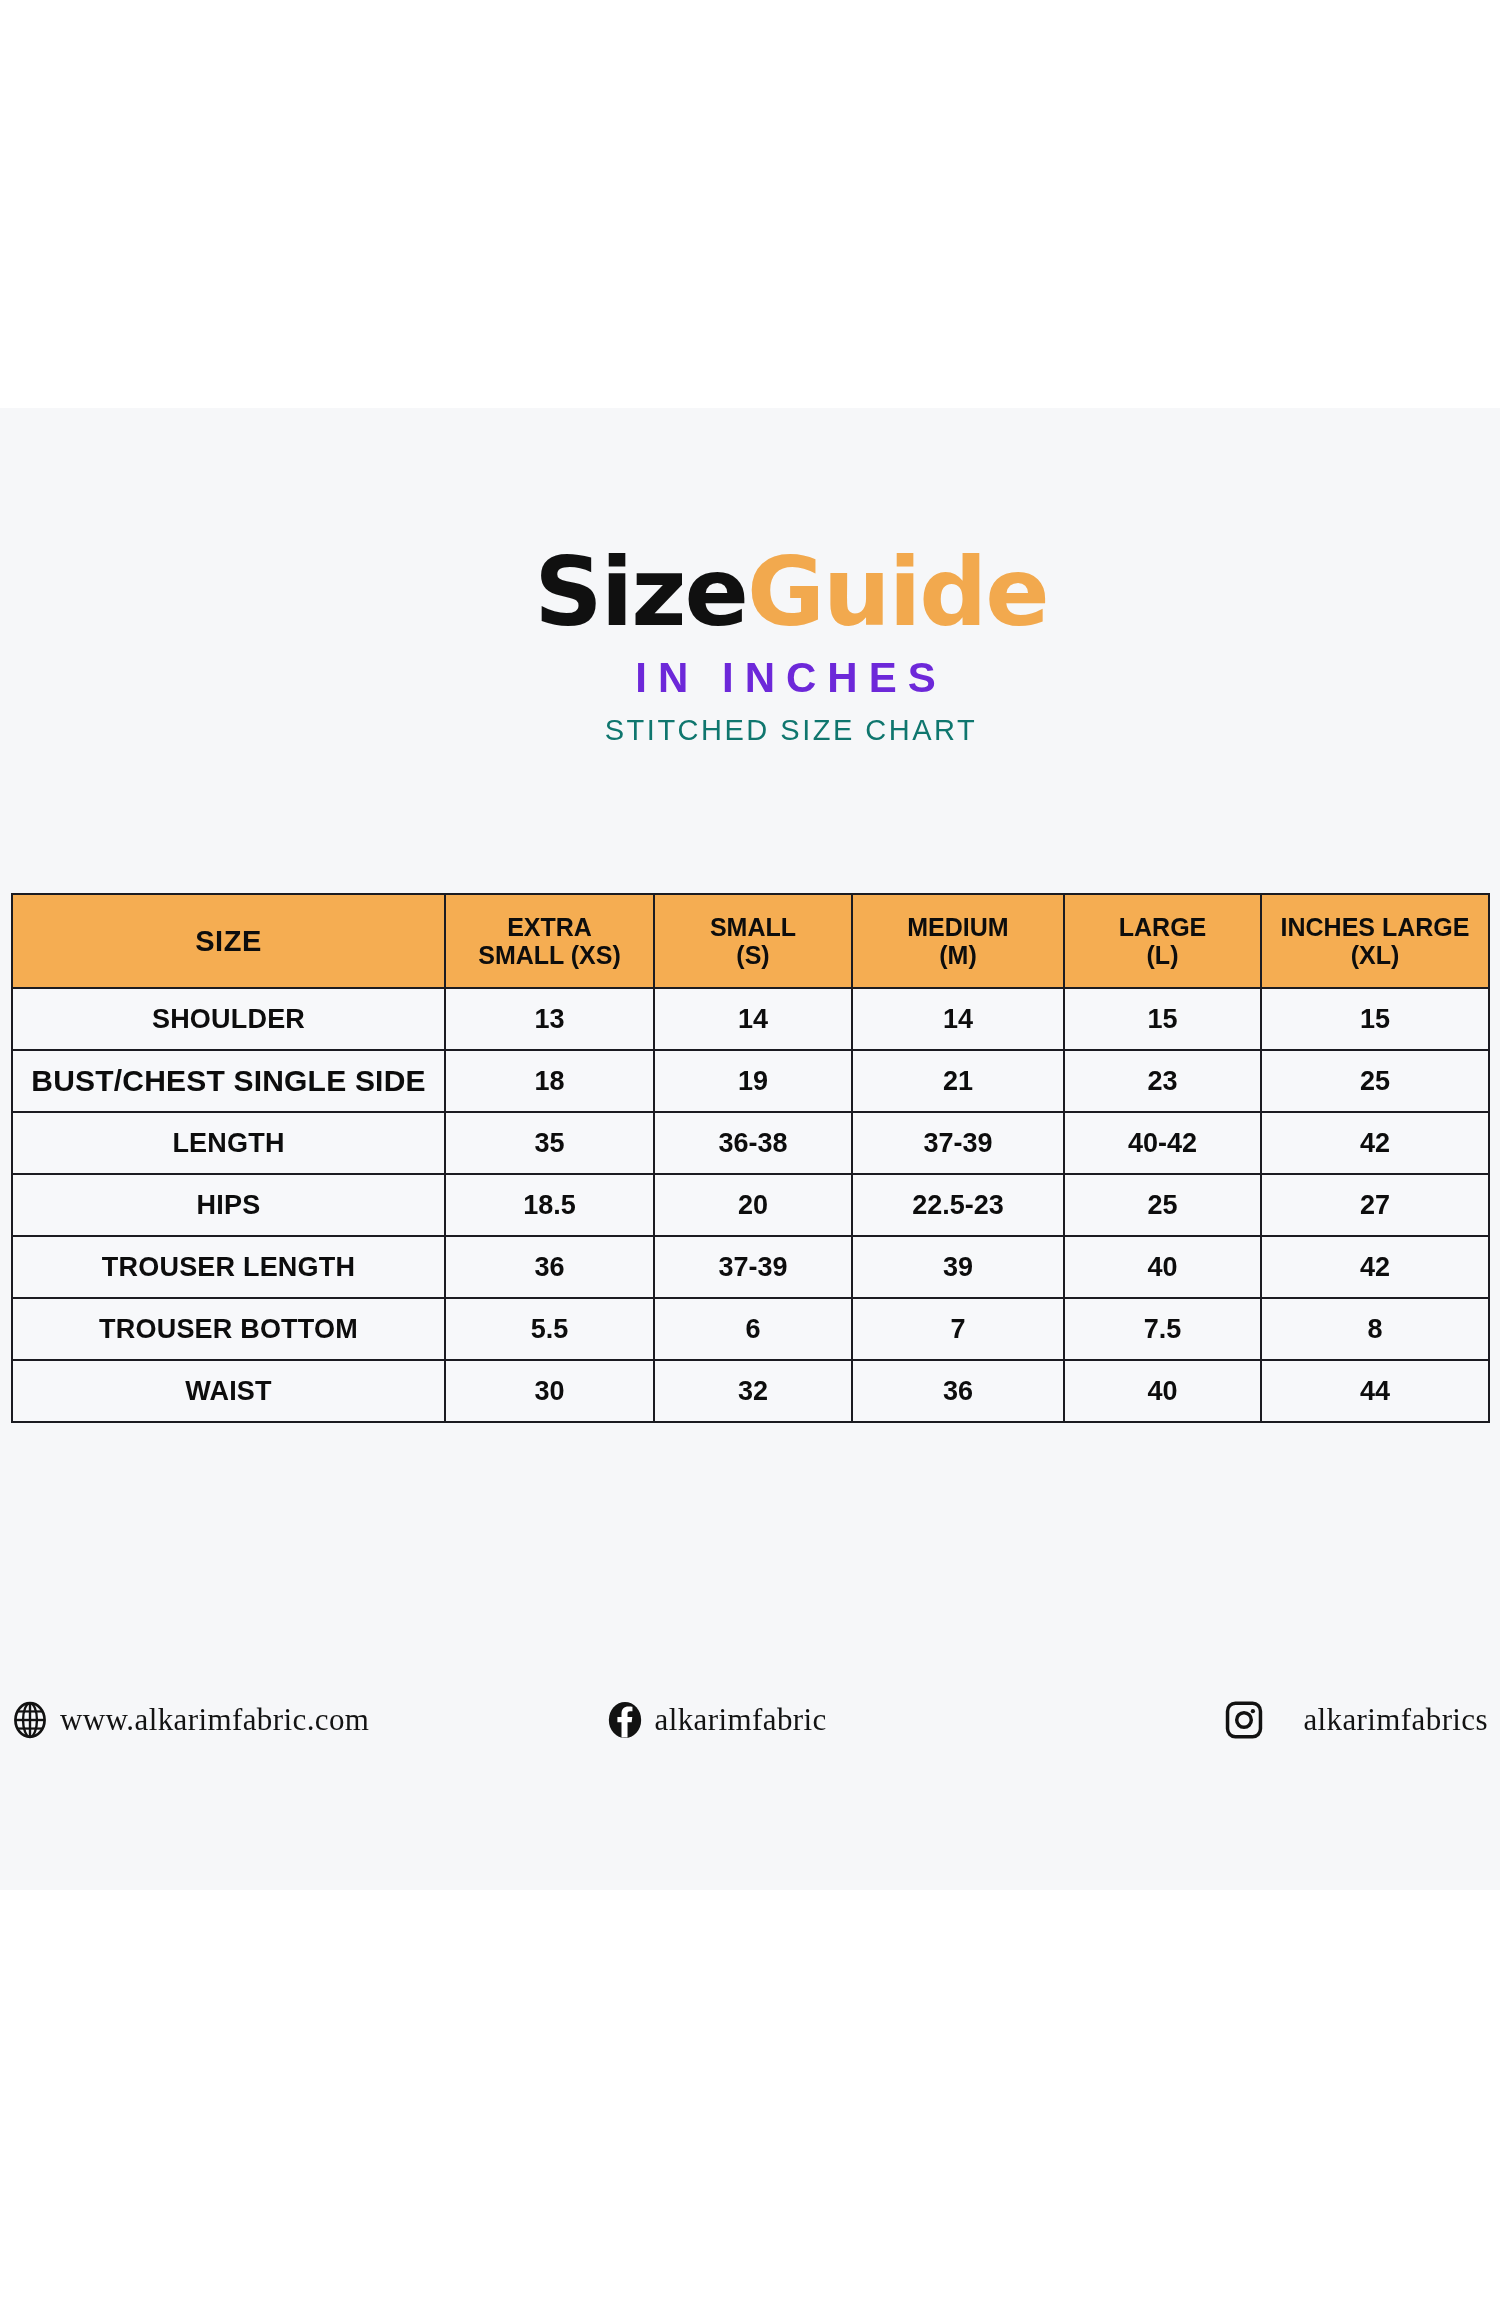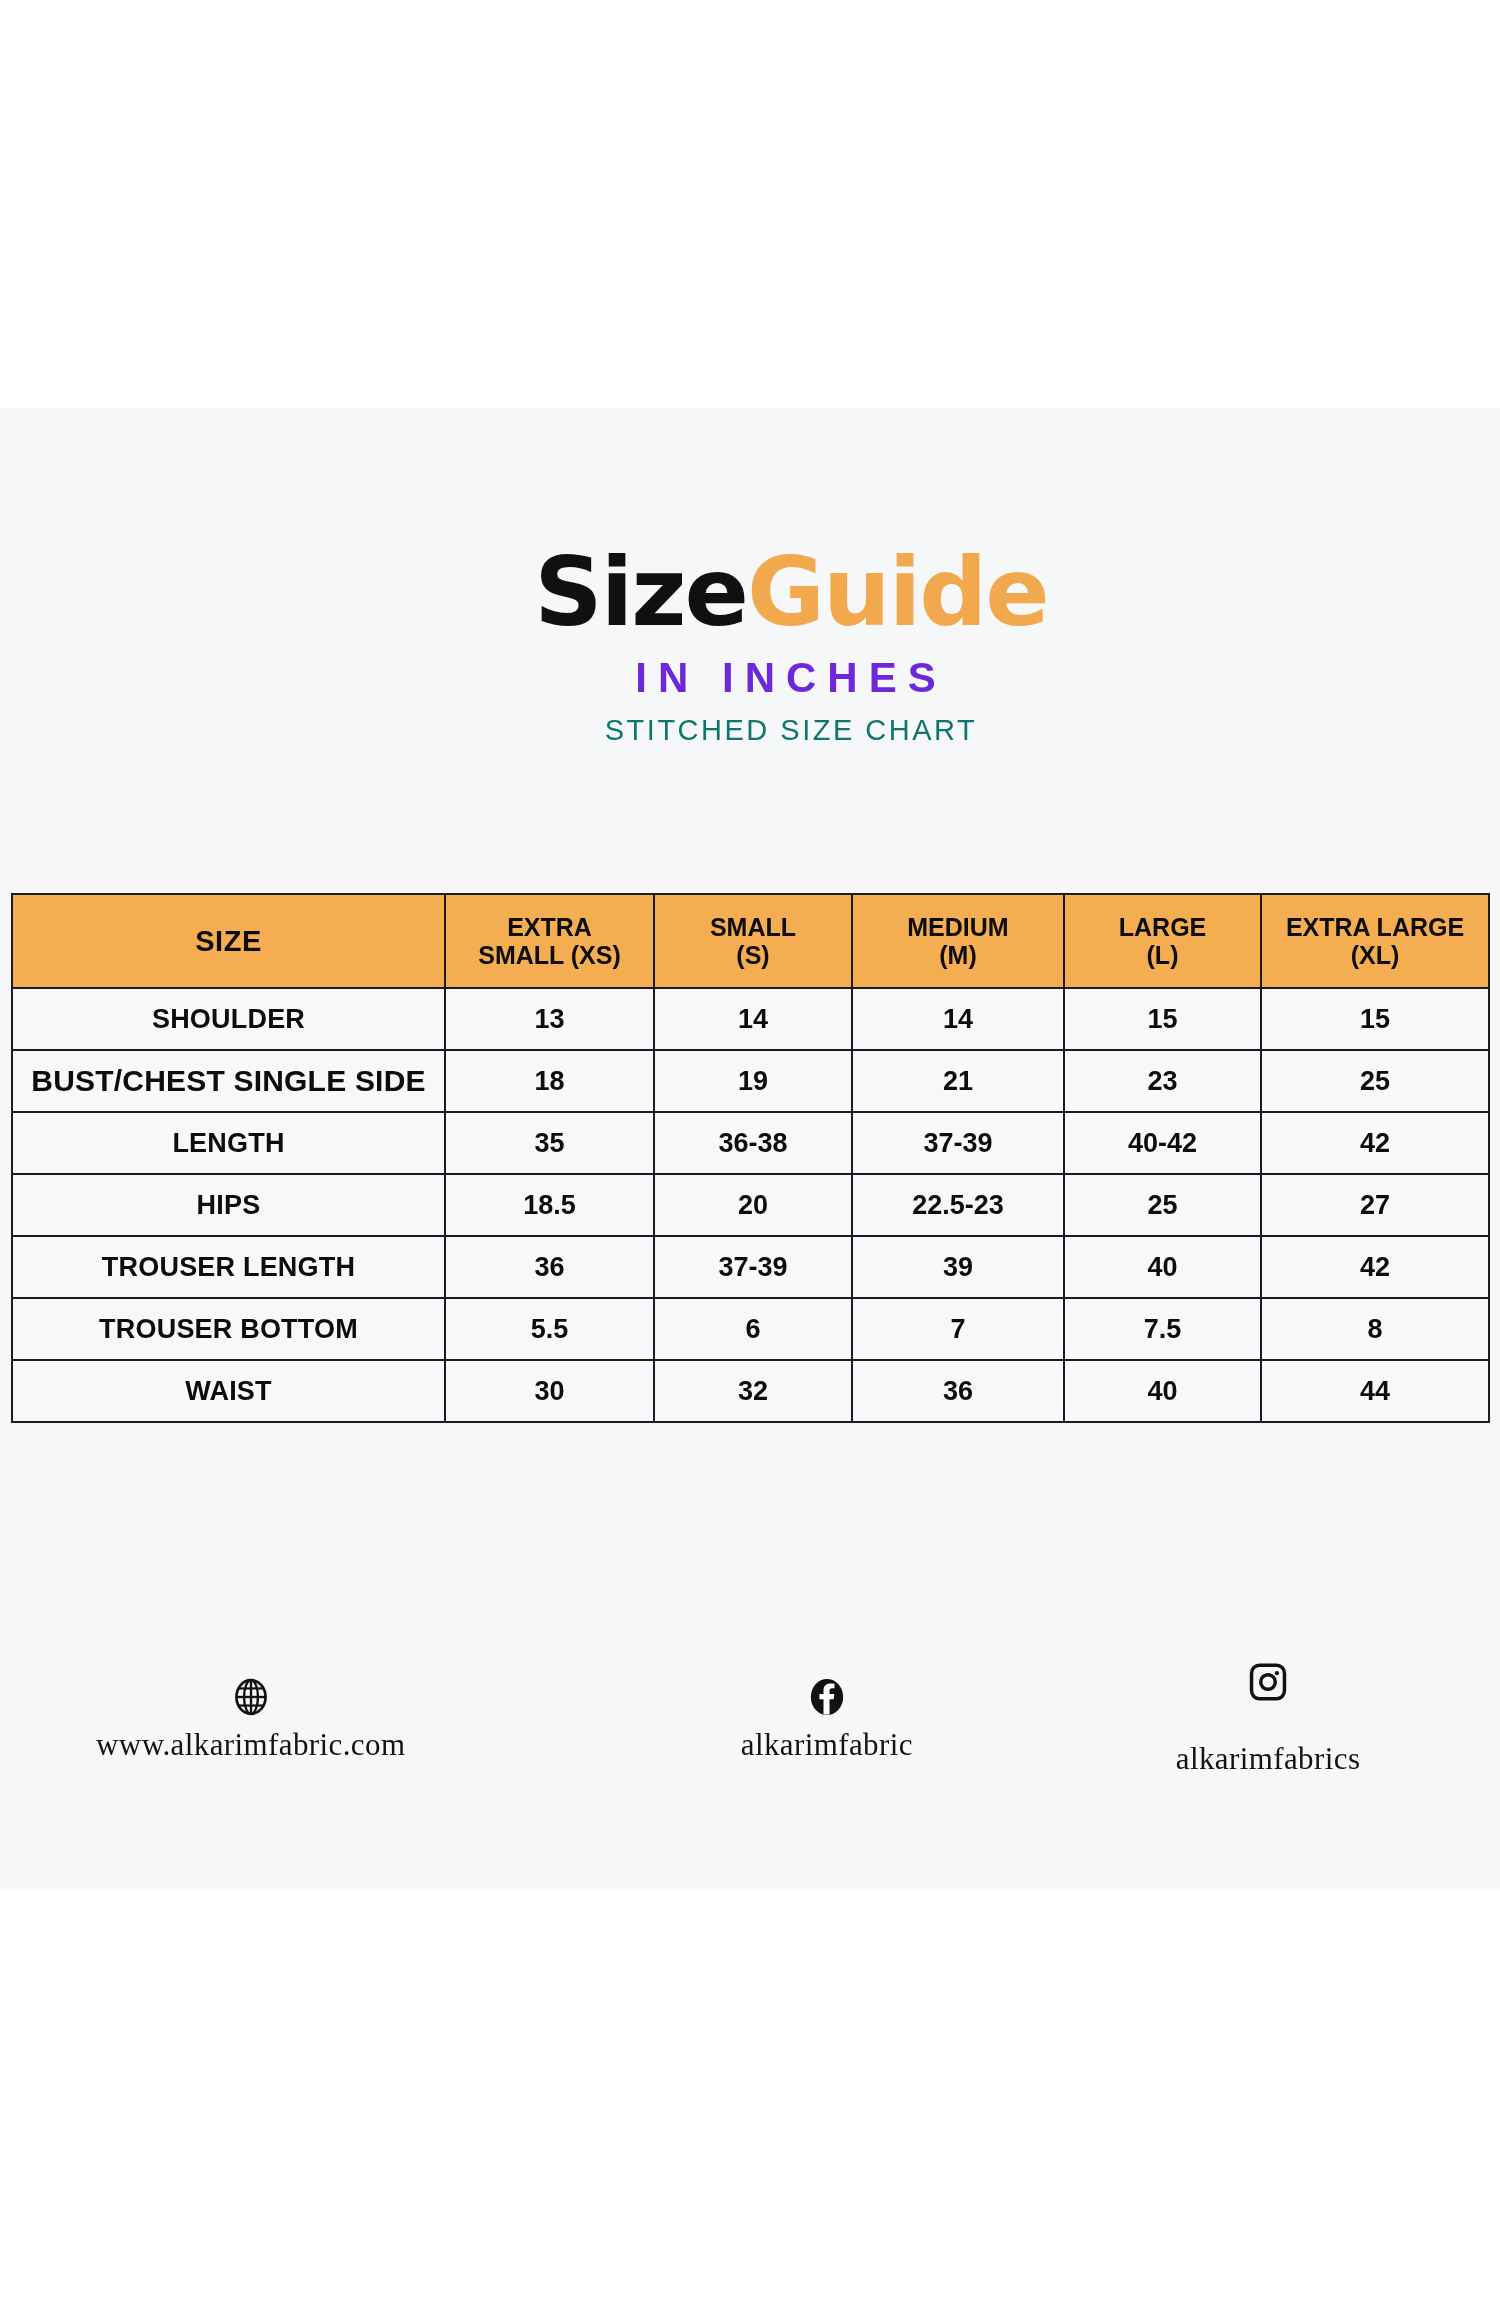--- a/index.html
+++ b/index.html
@@ -133,21 +133,20 @@
     width: 1477px;
     height: 60px;
     display: flex;
     align-items: center;
   }
   .footer-item {
     display: flex;
     align-items: center;
     gap: 11px;
     white-space: nowrap;
-    flex-direction: column;
   }
   .footer-item.web   { width: 520px; justify-content: flex-start; }
   .footer-item.fb    { width: 480px; justify-content: flex-start; padding-left: 115px; }
   .footer-item.ig    { width: 477px; justify-content: flex-end; gap: 40px; }
 
   .footer-text {
     font-family: "Liberation Serif", serif;
     font-size: 31px;
     color: #131313;
     letter-spacing: 0.4px;
@@ -194,21 +193,21 @@
         </th>
         <th>
           <span>MEDIUM</span><br>
           <span>(M)</span>
         </th>
         <th>
           <span>LARGE</span><br>
           <span>(L)</span>
         </th>
         <th>
-          <span>EXTRA LARGE</span><br>
+          <span>INCHES LARGE</span><br>
           <span>(XL)</span>
         </th>
       </tr>
     </thead>
     <tbody>
       <tr class="r-shoulder">
         <td class="row-label">SHOULDER</td>
         <td>13</td>
         <td>14</td>
         <td>14</td>

